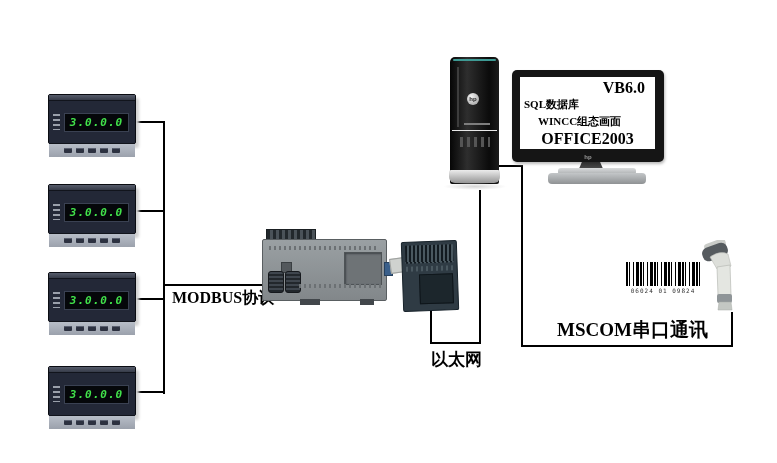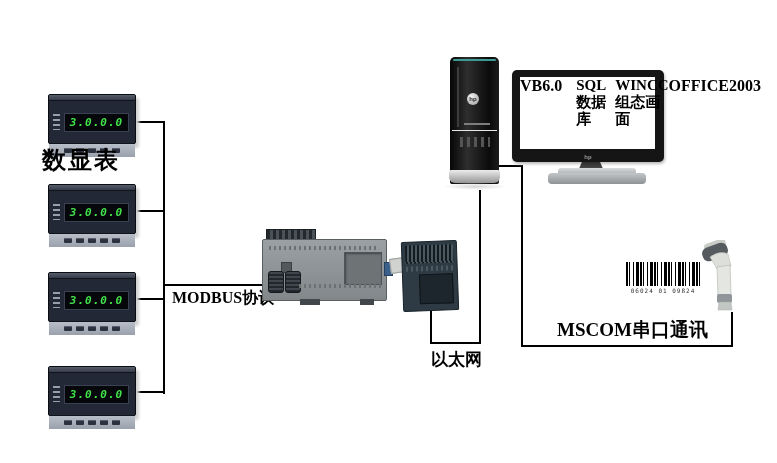--- a/index.html
+++ b/index.html
@@ -72,25 +72,25 @@
               background:repeating-linear-gradient(90deg,#555 0 3px,transparent 3px 7px);}
   .tower-base{position:absolute;left:449px;top:170px;width:51px;height:13px;
               background:linear-gradient(#ececec,#969696);border-radius:2px 2px 6px 6px;}
   .tower-shadow{position:absolute;left:443px;top:183px;width:64px;height:7px;
                 background:radial-gradient(ellipse at center,#d6d6d6 0%,transparent 70%);}
 
   
   .monitor{position:absolute;left:512px;top:70px;width:152px;height:92px;background:#151515;
            border-radius:5px;box-shadow:1px 2px 3px #bbb;}
   .monitor-screen{position:absolute;left:8px;top:7px;right:9px;bottom:13px;background:#ffffff;
-                  display:flex;flex-direction:row;}
-  .mline{font-weight:bold;font-size:15px;line-height:17px;color:#000;}
+                  display:flex;flex-direction:column;justify-content:center;}
+  .mline{font-weight:bold;font-size:11px;line-height:17px;color:#000;}
   .mline.r{text-align:right;padding-right:10px;font-size:16px;}
   .mline.l1{text-align:left;padding-left:4px;}
-  .mline.l2{text-align:left;padding-left:9px;}
+  .mline.l2{text-align:left;padding-left:18px;}
   .mline.c{text-align:center;font-size:16px;}
   .monitor-brand{position:absolute;left:0;right:0;bottom:2px;text-align:center;color:#9a9a9a;
                  font-size:6px;font-family:"Liberation Sans",sans-serif;font-weight:bold;}
   .monitor-neck{position:absolute;left:578px;top:162px;width:26px;height:9px;
                 background:linear-gradient(#2c2c2c,#565656);
                 clip-path:polygon(15% 0,85% 0,100% 100%,0 100%);}
   .monitor-base1{position:absolute;left:558px;top:168px;width:78px;height:7px;border-radius:3px;
                  background:linear-gradient(#d9dbdc,#a8abad);}
   .monitor-base2{position:absolute;left:548px;top:173px;width:98px;height:11px;border-radius:4px;
                  background:linear-gradient(#c3c6c8,#8f9294);}
@@ -183,21 +183,20 @@
     </div>
     <div class="meter-btns">
         <i></i>
         <i></i>
         <i></i>
         <i></i>
         <i></i>
       </div>
   </div>
 
-  <div class="lbl" style="left:42px;top:144px;font-size:24px;letter-spacing:2px;">数显表</div>
   <div class="lbl" style="left:172px;top:288px;font-size:16px;">MODBUS协议</div>
   <div class="lbl" style="left:431px;top:348px;font-size:17px;">以太网</div>
   <div class="lbl" style="left:557px;top:317px;font-size:19px;">MSCOM串口通讯</div>
 
   <div class="plc-teeth"></div>
   <div class="plc-body">
     <div class="plc-toprow"></div>
     <div class="plc-btn"></div>
     <div class="plc-panel"></div>
     <div class="plc-port" style="left:5px;"></div>

